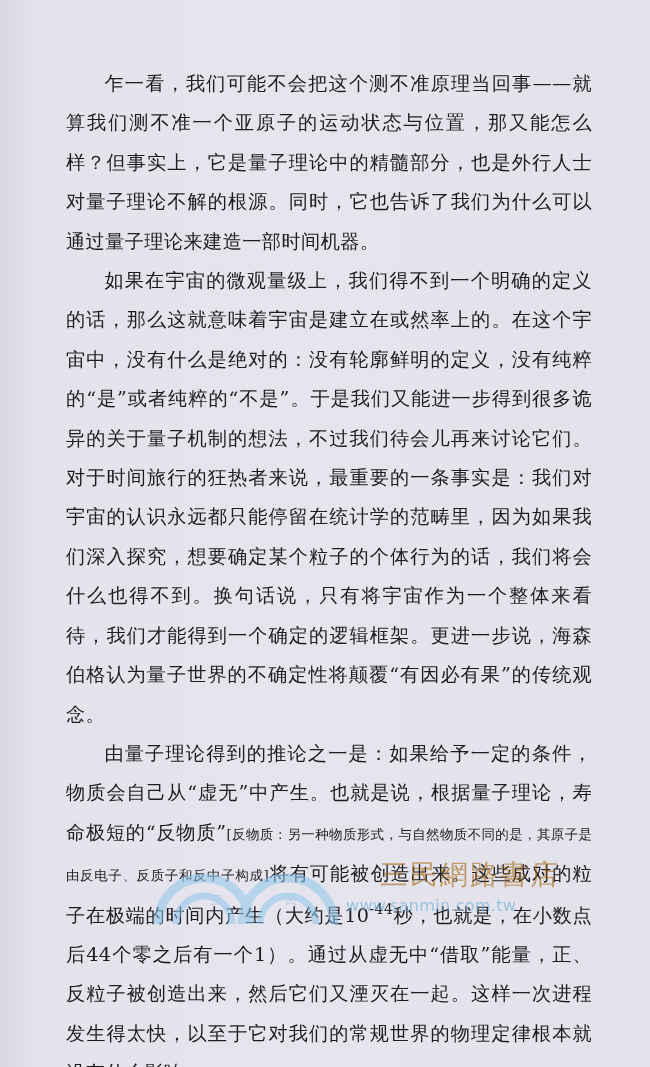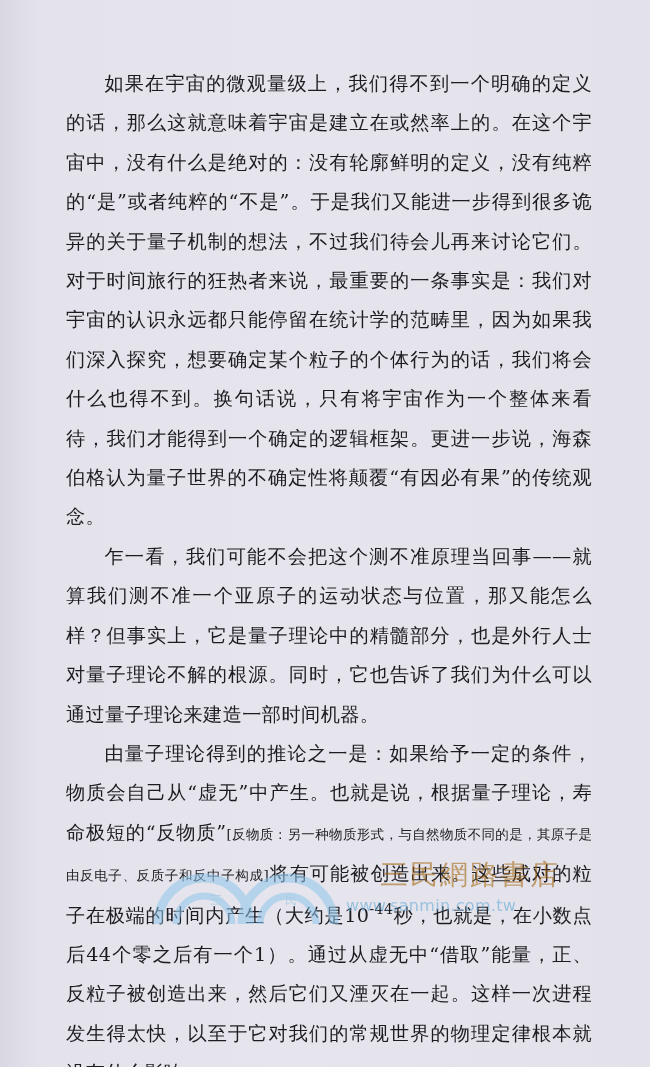--- a/index.html
+++ b/index.html
@@ -87,22 +87,22 @@
       font-size: 16px;
       color: #5aa6d6;
       letter-spacing: 0.3px;
       white-space: nowrap;
     }
   </style>
 </head>
 <body>
 
 <div class="page">
+  <p class="para">乍一看，我们可能不会把这个测不准原理当回事——就算我们测不准一个亚原子的运动状态与位置，那又能怎么样？但事实上，它是量子理论中的精髓部分，也是外行人士对量子理论不解的根源。同时，它也告诉了我们为什么可以通过量子理论来建造一部时间机器。</p>
   <p class="para">如果在宇宙的微观量级上，我们得不到一个明确的定义的话，那么这就意味着宇宙是建立在或然率上的。在这个宇宙中，没有什么是绝对的：没有轮廓鲜明的定义，没有纯粹的“是”或者纯粹的“不是”。于是我们又能进一步得到很多诡异的关于量子机制的想法，不过我们待会儿再来讨论它们。对于时间旅行的狂热者来说，最重要的一条事实是：我们对宇宙的认识永远都只能停留在统计学的范畴里，因为如果我们深入探究，想要确定某个粒子的个体行为的话，我们将会什么也得不到。换句话说，只有将宇宙作为一个整体来看待，我们才能得到一个确定的逻辑框架。更进一步说，海森伯格认为量子世界的不确定性将颠覆“有因必有果”的传统观念。</p>
-  <p class="para">乍一看，我们可能不会把这个测不准原理当回事——就算我们测不准一个亚原子的运动状态与位置，那又能怎么样？但事实上，它是量子理论中的精髓部分，也是外行人士对量子理论不解的根源。同时，它也告诉了我们为什么可以通过量子理论来建造一部时间机器。</p>
   <p class="para"><span>由量子理论得到的推论之一是：如果给予一定的条件，物质会自己从“虚无”中产生。也就是说，根据量子理论，寿命极短的“反物质”</span><span class="small-note">[反物质：另一种物质形式，与自然物质不同的是，其原子是由反电子、反质子和反中子构成]</span><span>将有可能被创造出来。这些成对的粒子在极端的时间内产生（大约是10</span><sup>-44</sup><span>秒，也就是，在小数点后44个零之后有一个1）。通过从虚无中“借取”能量，正、反粒子被创造出来，然后它们又湮灭在一起。这样一次进程发生得太快，以至于它对我们的常规世界的物理定律根本就没有什么影响。</span></p>
 
 </div>
 
 <div class="watermark">
   <svg class="wm-arcs" width="200" height="62" viewBox="0 0 200 62">
     <path d="M8 62 A46 46 0 0 1 100 62" fill="none" stroke="#8ec6ea" stroke-width="9"></path>
     <path d="M26 62 A28 28 0 0 1 82 62" fill="none" stroke="#8ec6ea" stroke-width="7"></path>
     <path d="M92 62 A46 46 0 0 1 184 62" fill="none" stroke="#8ec6ea" stroke-width="9"></path>
     <path d="M110 62 A28 28 0 0 1 166 62" fill="none" stroke="#8ec6ea" stroke-width="7"></path>

